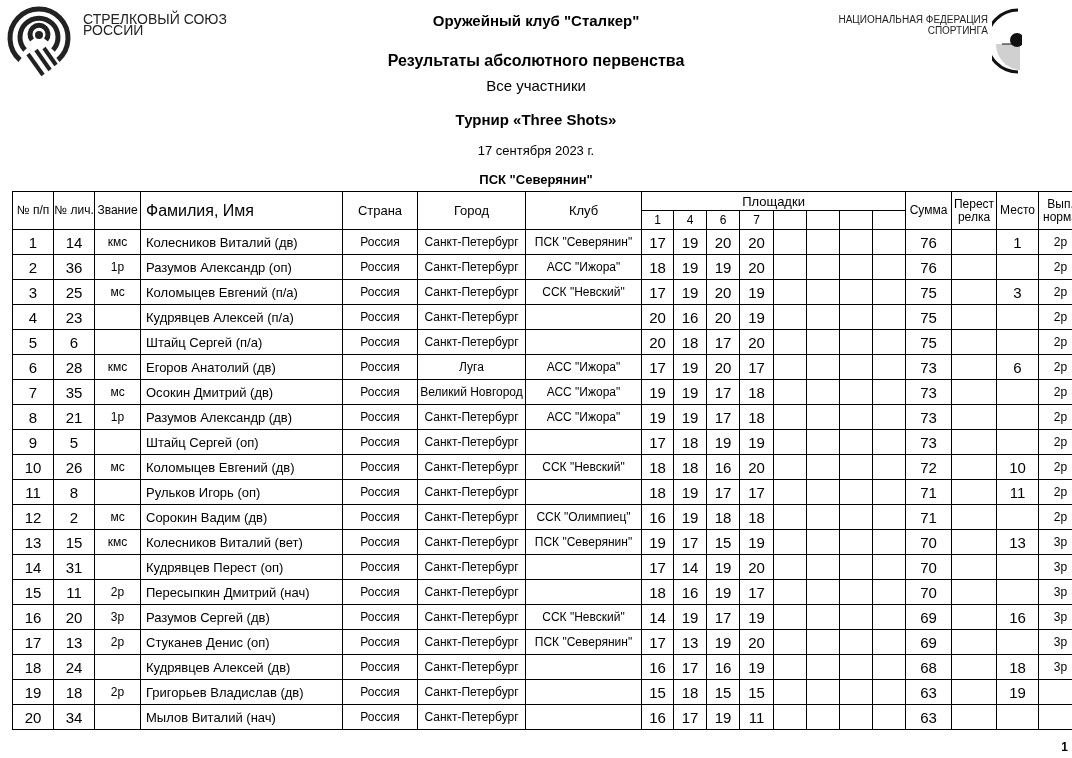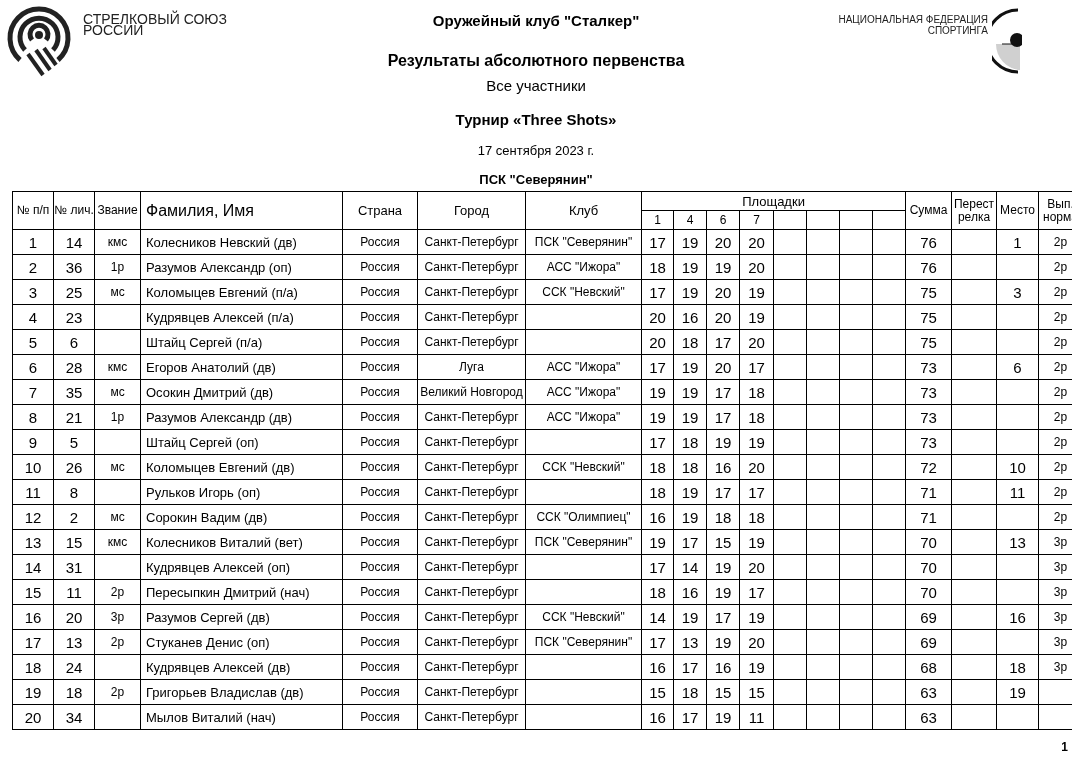--- a/index.html
+++ b/index.html
@@ -117,21 +117,21 @@
       <th></th>
       <th></th>
       <th></th>
     </tr>
   </thead>
   <tbody id="rows">
       <tr>
         <td class="num">1</td>
         <td class="num">14</td>
         <td>кмс</td>
-        <td class="left name">Колесников Невский (дв)</td>
+        <td class="left name">Колесников Виталий (дв)</td>
         <td>Россия</td>
         <td>Санкт-Петербург</td>
         <td>ПСК "Северянин"</td>
         <td class="num">17</td>
         <td class="num">19</td>
         <td class="num">20</td>
         <td class="num">20</td>
         <td class="num"></td>
         <td class="num"></td>
         <td class="num"></td>
@@ -390,21 +390,21 @@
         <td class="num"></td>
         <td class="num">70</td>
         <td class="num"></td>
         <td class="num">13</td>
         <td>3р</td>
       </tr>
       <tr>
         <td class="num">14</td>
         <td class="num">31</td>
         <td></td>
-        <td class="left name">Кудрявцев Алексей (оп)</td>
+        <td class="left name">Кудрявцев Перест (оп)</td>
         <td>Россия</td>
         <td>Санкт-Петербург</td>
         <td></td>
         <td class="num">17</td>
         <td class="num">14</td>
         <td class="num">19</td>
         <td class="num">20</td>
         <td class="num"></td>
         <td class="num"></td>
         <td class="num"></td>

